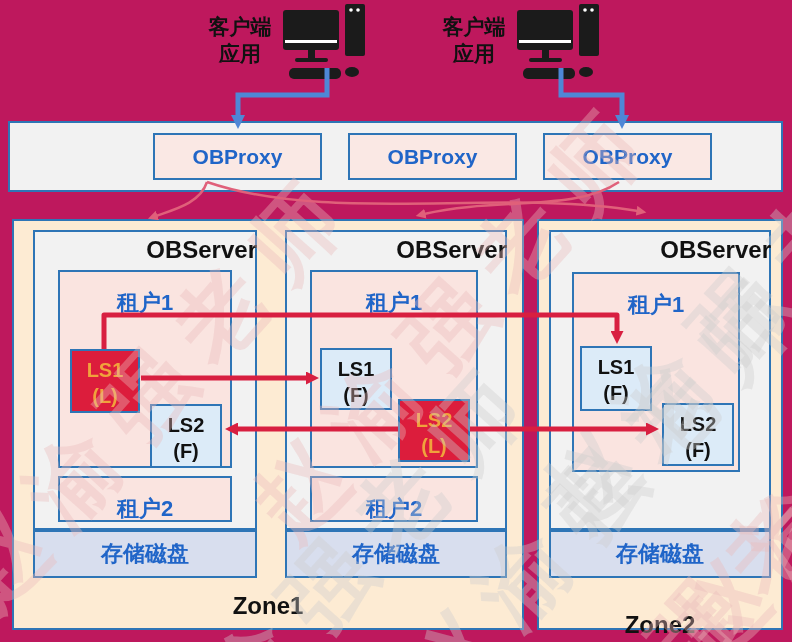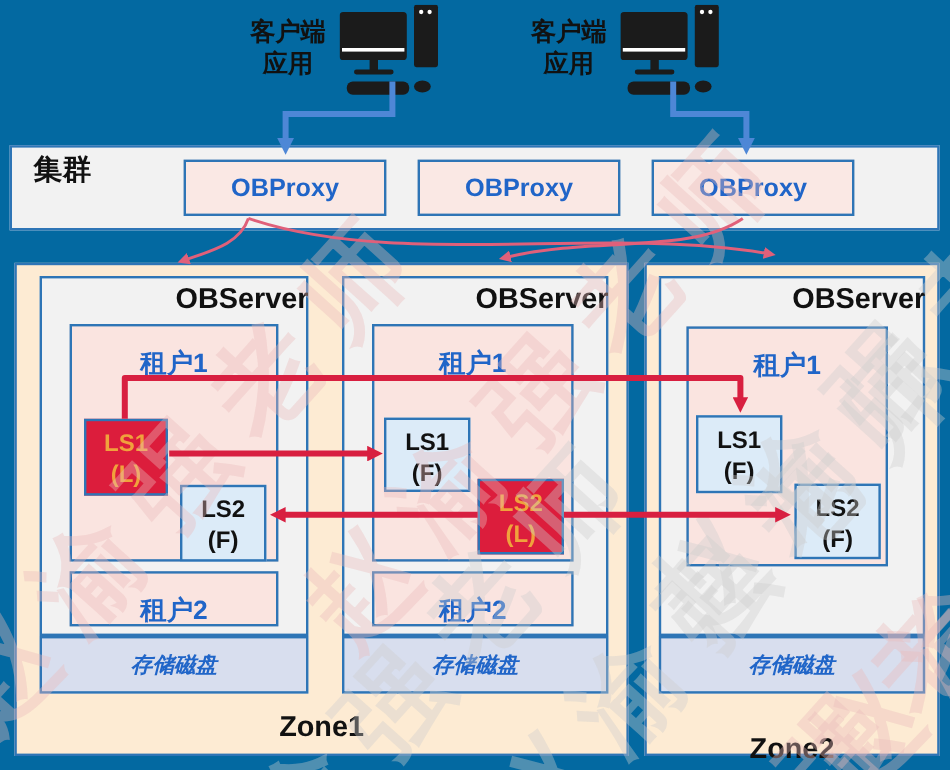--- a/index.html
+++ b/index.html
@@ -1,30 +1,30 @@
 <!DOCTYPE html>
 <html><head>
 <meta charset="utf-8">
 <style>
   html,body{margin:0;padding:0;background:#fff;}
-  .page{position:relative;width:792px;height:642px;background:#0369a1;overflow:hidden;
+  .page{position:relative;width:792px;height:642px;background:#be185d;overflow:hidden;
         font-family:"Liberation Sans","DejaVu Sans",sans-serif;}
   .abs{position:absolute;box-sizing:border-box;}
   .grp{position:static;}
 
   
   .odp-box{background:#f2f2f2;border:2px solid #2E75B6;}
   .proxy-box{background:#fae8e4;border:2px solid #2E75B6;color:#2065C8;
              font-weight:bold;font-size:21px;text-align:center;}
   .zone-box{background:#fdebd3;border:2px solid #2E75B6;}
   .server-box{background:#f2f2f2;border:2px solid #2E75B6;}
   .tenant-box{background:#fae4e0;border:2px solid #2E75B6;color:#2065C8;
               font-weight:bold;font-size:22px;text-align:center;padding-top:16px;}
   .disk-box{background:#d8deee;border:2px solid #2E75B6;color:#2065C8;
-            font-weight:bold;font-size:18px;text-align:center;font-style:italic;}
+            font-weight:bold;font-size:22px;text-align:center;}
   .ls-box{border:2px solid #2E75B6;font-weight:bold;font-size:20px;line-height:26px;
           text-align:center;padding-top:6px;}
   .ls-leader{background:#dc1d3c;color:#f0a23c;}
   .ls-follower{background:#dcebf8;color:#111;}
 
   
   .client-label{font-weight:bold;font-size:21px;line-height:27px;color:#111;text-align:center;}
   .odp-label{font-weight:bold;font-size:24px;line-height:30px;color:#111;text-align:center;}
   .server-title{font-weight:bold;font-size:24px;color:#111;text-align:right;}
   .zone-label{font-weight:bold;font-size:24px;color:#111;text-align:center;width:100%;}
@@ -79,21 +79,20 @@
         <rect x="25" y="46" width="7" height="9" fill="#1b1b1b"></rect>
         <rect x="12" y="54" width="33" height="4" rx="2" fill="#1b1b1b"></rect>
         <rect x="6" y="64" width="52" height="11" rx="5" fill="#1b1b1b"></rect>
         <ellipse cx="69" cy="68" rx="7" ry="5" fill="#1b1b1b"></ellipse>
       </svg>
     </div>
   </div>
 
   <div class="abs odp-box" style="left:8px;top:121px;width:775px;height:71px;"></div>
   <div class="abs odp-label" style="left:12px;top:127px;width:80px;">
-    <div>集群</div>
   </div>
   <div class="abs proxy-box" style="left:153px;top:133px;width:169px;height:47px;line-height:44px;">
     <span>OBProxy</span>
   </div>
   <div class="abs proxy-box" style="left:348px;top:133px;width:169px;height:47px;line-height:44px;">
     <span>OBProxy</span>
   </div>
   <div class="abs proxy-box" style="left:543px;top:133px;width:169px;height:47px;line-height:44px;">
     <span>OBProxy</span>
   </div>

